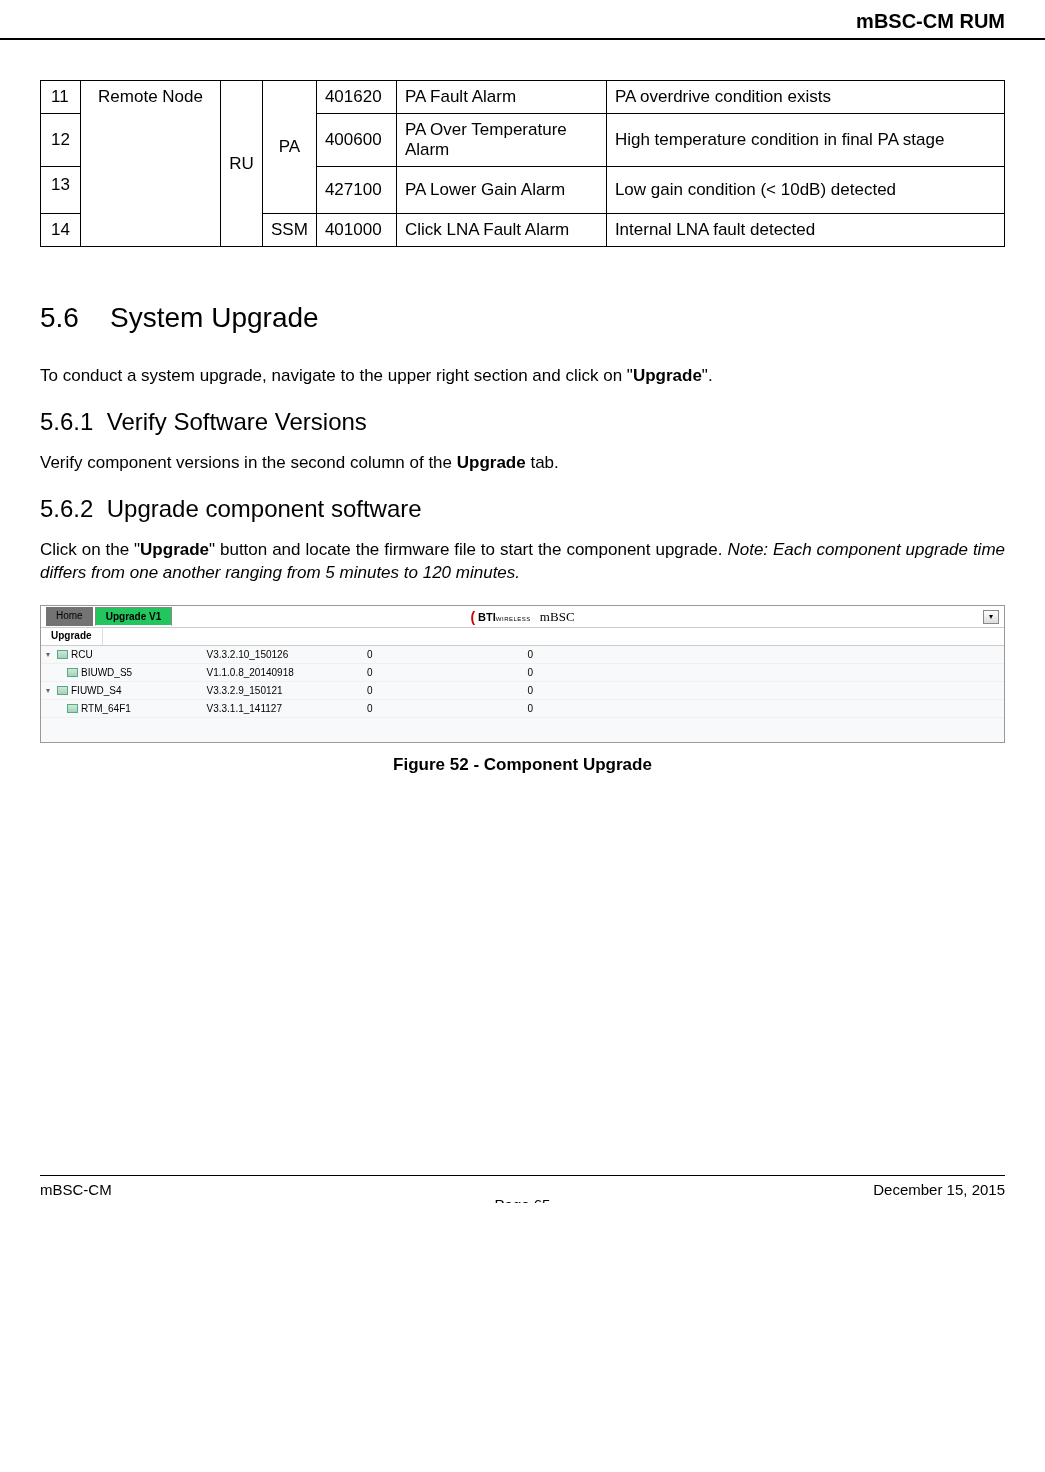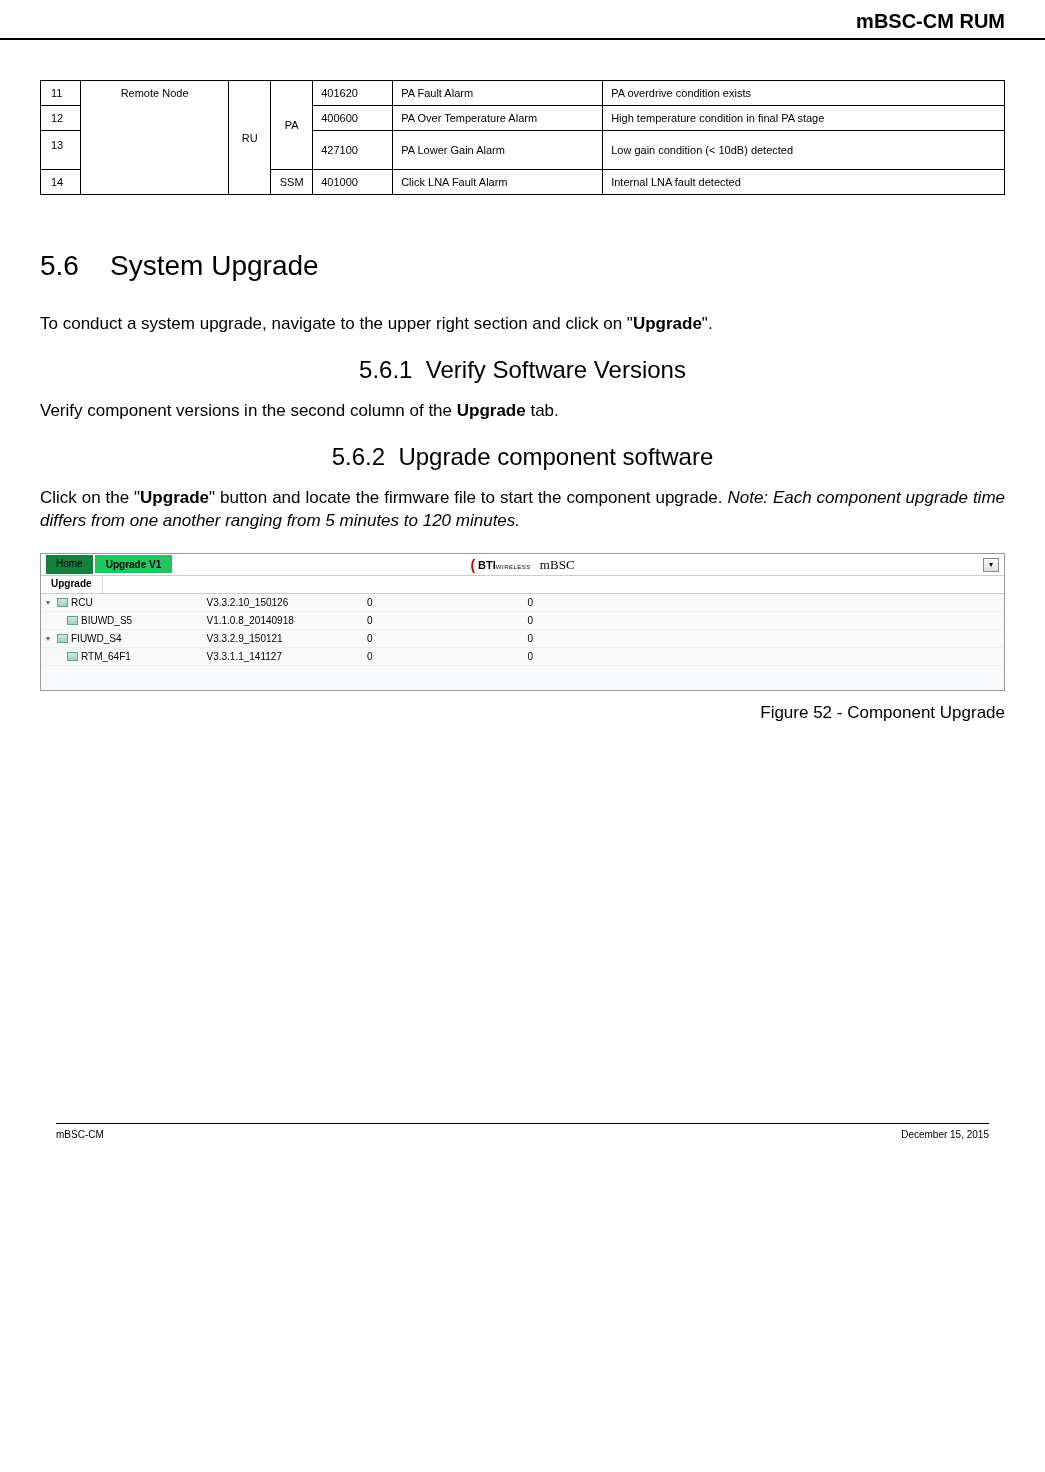--- a/index.html
+++ b/index.html
@@ -22,21 +22,21 @@
     .page-header-text {
       font-weight: bold;
       font-size: 20px;
     }
     .content {
       padding: 40px 40px 20px;
     }
     table.alarm-table {
       border-collapse: collapse;
       width: 100%;
-      font-size: 11px;
+      font-size: 17px;
     }
     table.alarm-table td {
       border: 1px solid #000;
       padding: 6px 8px;
       vertical-align: middle;
     }
     table.alarm-table td.center {
       text-align: center;
     }
     table.alarm-table td.num {
@@ -61,21 +61,20 @@
       line-height: 1.4;
     }
     p.body-text b {
       font-weight: bold;
     }
     h3.subsection {
       font-size: 24px;
       font-weight: normal;
       margin-top: 6px;
       margin-bottom: 15px;
-      text-align: center;
     }
     .screenshot {
       border: 1px solid #999;
       background: #f8f9fa;
       margin-top: 10px;
       font-size: 10px;
     }
     .screenshot-top {
       background: #fff;
       display: flex;
@@ -85,21 +84,21 @@
       position: relative;
     }
     .screenshot-tabs {
       display: flex;
       gap: 2px;
       padding-left: 5px;
     }
     .screenshot-tab {
       padding: 3px 10px;
       font-size: 10px;
-      background: #15803d;
+      background: #737373;
     }
     .screenshot-tab.active {
       font-weight: bold;
       border: 1px solid #888;
       border-bottom: 1px solid #fff;
       background: #22c55e;
     }
     .screenshot-logo {
       position: absolute;
       left: 50%;
@@ -195,31 +194,32 @@
       width: 11px;
       height: 9px;
       border: 1px solid #5a8;
       background: linear-gradient(#cfe8d8,#a8d0b8);
       display: inline-block;
     }
     .indent {
       margin-left: 18px;
     }
     .figure-caption {
-      text-align: right;
+      text-align: center;
       font-size: 17px;
       margin-top: 12px;
+      font-weight: bold;
     }
     .page-footer {
       border-top: 1px solid #000;
-      margin: 0 56px;
+      margin: 0 40px;
       padding: 5px 0;
       display: flex;
       justify-content: space-between;
-      font-size: 10px;
+      font-size: 15px;
       position: relative;
       margin-top: 380px;
       gap: 12px;
     }
     .page-footer-center {
       position: absolute;
       left: 50%;
       transform: translateX(-50%);
       top: 20px;
     }

